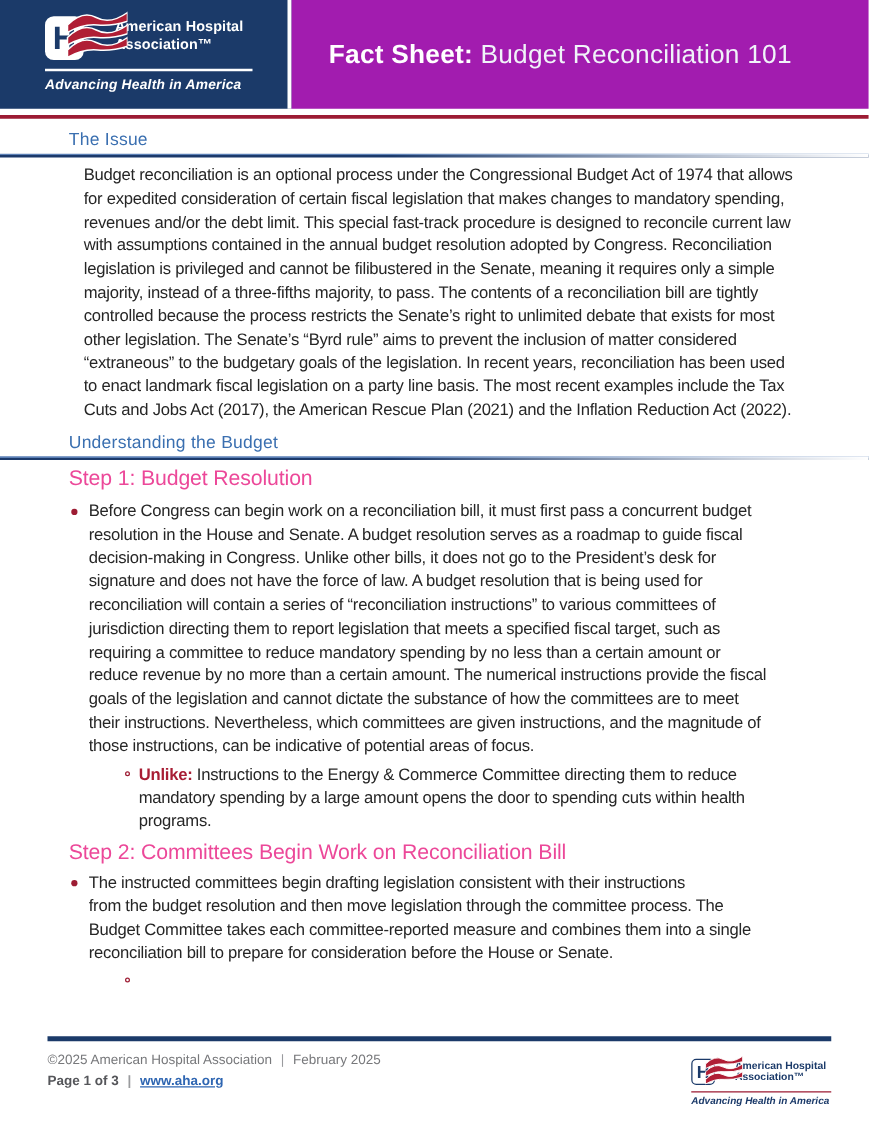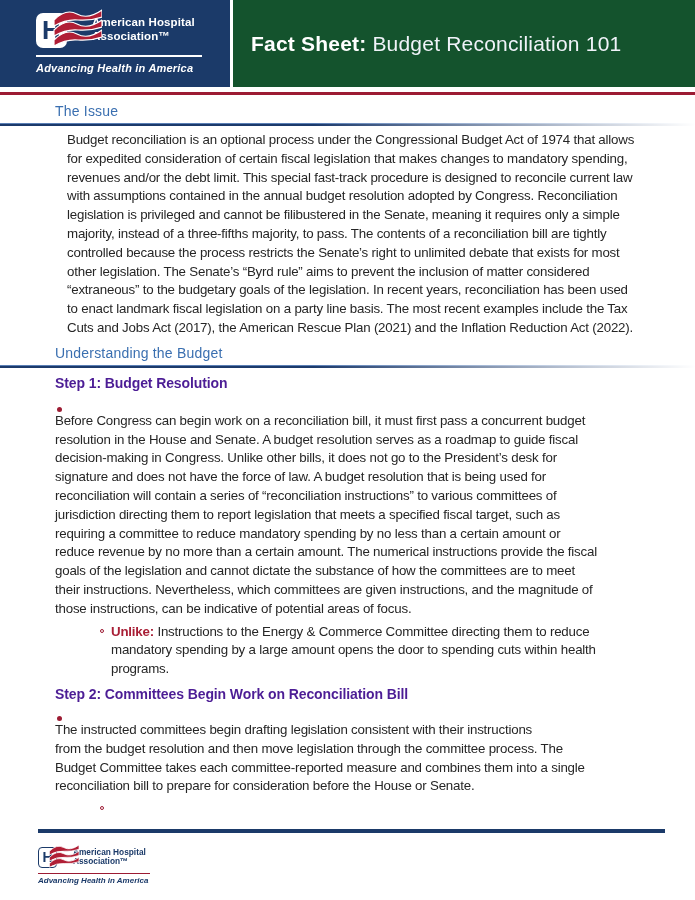--- a/index.html
+++ b/index.html
@@ -5,21 +5,21 @@
   * { margin:0; padding:0; box-sizing:border-box; }
   html,body { width:695px; }
   body {
     position:relative; width:695px; height:900px; background:#ffffff;
     font-family:"Liberation Sans","DejaVu Sans",sans-serif;
     color:#262626; overflow:hidden;
   }
   
   .header { display:flex; height:87px; width:695px; }
   .hdr-left { position:relative; width:233px; background:#1b3a69; border-right:3px solid #ffffff; }
-  .hdr-right { flex:1; background:#14532d; display:flex; align-items:center; padding-left:18px; }
+  .hdr-right { flex:1; background:#a21caf; display:flex; align-items:center; padding-left:30px; }
   .hdr-title { font-size:21px; color:#ffffff; letter-spacing:0.2px; white-space:nowrap; }
   .hdr-title .t-prefix { font-weight:bold; }
   .hdr-title .t-rest { font-weight:normal; color:#f0f3f9; margin-left:6px; }
 
   
   .logo { position:absolute; left:36px; top:10px; width:175px; }
   .logo-row { position:relative; height:42px; }
   .h-box {
     position:absolute; left:0; top:3px; width:31px; height:35px; background:#ffffff;
     border-radius:7px; color:#1b3a69; font-weight:bold; font-size:26px;
@@ -43,24 +43,24 @@
     height:3px; margin:2px -28px 0 -55px;
     background-image:
       linear-gradient(to right, rgba(255,255,255,0) 0 45%, rgba(255,255,255,0.75) 85%, #ffffff 100%),
       linear-gradient(to bottom, #5b7fb5 0 45%, #1c3a6b 45% 100%);
   }
   .body-text {
     font-size:13.3px; line-height:18.8px; letter-spacing:-0.2px;
     color:#262626; white-space:pre;
   }
   .p-issue { margin-top:5px;margin-left:12px; }
-  .step-title { margin-top:7px; font-size:14px; font-weight:bold; color:#4c1d95; line-height:16px; letter-spacing:-0.1px; }
+  .step-title { margin-top:7px; font-size:17px; font-weight:normal; color:#ec4899; line-height:16px; letter-spacing:-0.1px; }
   .sec-heading-2 { margin-top:6px; }
 
-  .bullet { display:flex; margin-top:9px;flex-direction:column; }
+  .bullet { display:flex; margin-top:9px; }
   .bullet .dot { flex:0 0 auto; width:5px; height:5px; border-radius:50%; background:#9d1c33; margin:7px 9px 0 2px; }
   .subbullet { display:flex; margin:4px 0 0 45px; }
   .subbullet .ring { flex:0 0 auto; width:4px; height:4px; border:1.6px solid #9d1c33; border-radius:50%; margin:6px 7px 0 0; background:transparent; }
   .red-label { font-weight:bold; color:#a81e35; }
 
   
   .footer { position:absolute; left:38px; right:30px; top:829px; }
   .footer-rule { height:3.5px; background:#1b3a69; }
   .footer-body { display:flex; justify-content:space-between; margin-top:9px; }
   .foot-line1 { font-size:10.8px; color:#77787b; letter-spacing:0; }
@@ -167,20 +167,24 @@
 
   <div class="subbullet">
     <span class="ring"></span>
   </div>
 
 </div>
 
 <div class="footer">
   <div class="footer-rule"></div>
   <div class="footer-body">
+    <div>
+      <div class="foot-line1"><span>©2025 American Hospital Association</span><span class="foot-sep">|</span><span>February 2025</span></div>
+      <div class="foot-line2"><span>Page 1 of 3</span><span class="foot-sep">|</span><span class="foot-link">www.aha.org</span></div>
+    </div>
     <div class="logo-sm">
       <div class="logo-sm-row">
         <div class="h-box-sm">
             <span>H</span>
           </div>
         <svg class="flag-sm" width="32" height="25" viewBox="0 0 52 40">
           <path d="M4,13 Q16,1 27,7 T52,3 L52,10 Q40,14 28,13 T4,19 Z" fill="#b01e35" stroke="#ffffff" stroke-width="1.2"></path>
           <path d="M4,23 Q16,11 27,17 T52,13 L52,20 Q40,24 28,23 T4,29 Z" fill="#b01e35" stroke="#ffffff" stroke-width="1.2"></path>
           <path d="M4,33 Q16,21 27,27 T52,23 L52,30 Q40,34 28,33 T4,39 Z" fill="#b01e35" stroke="#ffffff" stroke-width="1.2"></path>
         </svg>

